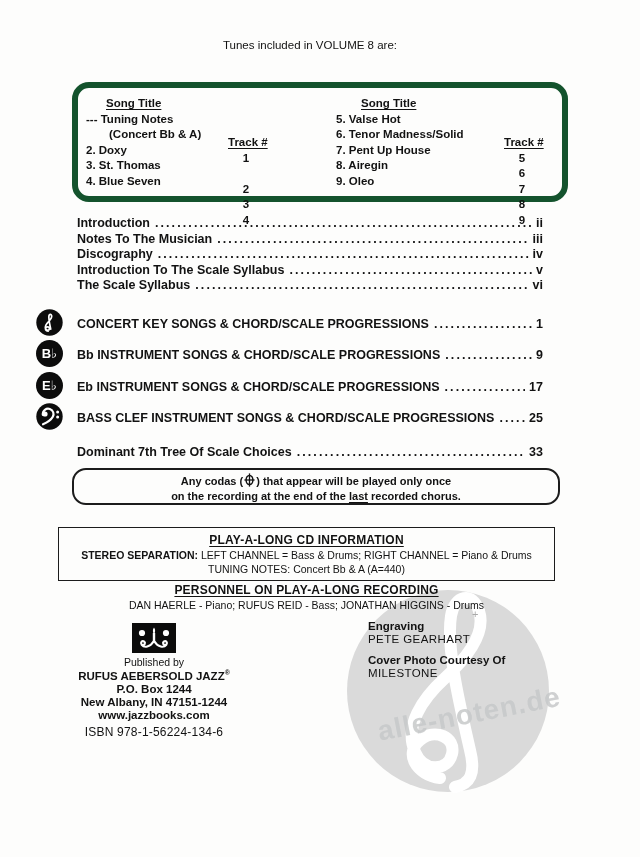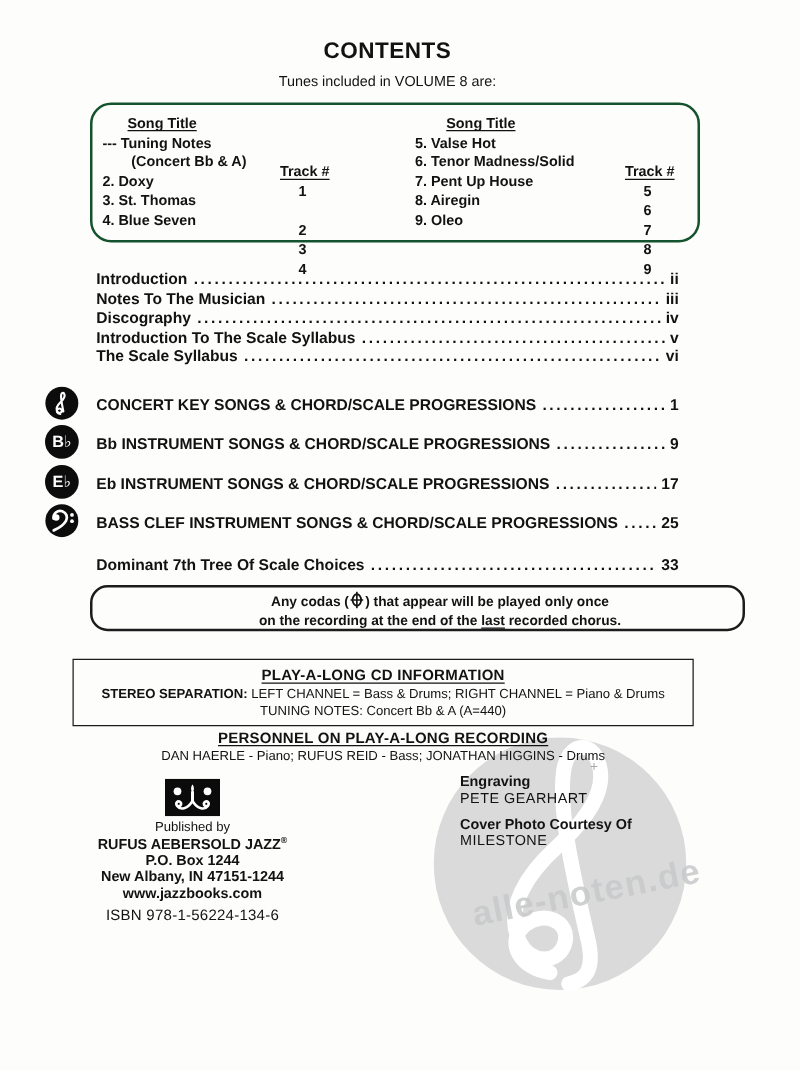--- a/index.html
+++ b/index.html
@@ -14,21 +14,21 @@
   #watermark{z-index:1;}
 
   
   .header{position:absolute;left:10px;top:30px;width:600px;text-align:center;}
   .title{font-size:18px;font-weight:bold;letter-spacing:.4px;}
   .subtitle{margin-top:9px;font-size:11.5px;}
 
   
   .song-box{
     position:absolute;left:72px;top:82px;width:484px;height:108px;
-    border:2px solid #14532d;border-radius:17px;font-size:11.5px;font-weight:bold;
+    border:6px solid #14532d;border-radius:17px;font-size:11.5px;font-weight:bold;
   }
   .sb-col{position:absolute;top:8px;}
   .sb-col-left{left:8px;width:228px;}
   .sb-col-right{left:258px;width:224px;}
   .sb-row{position:relative;height:15.5px;line-height:15.5px;white-space:nowrap;}
   .sb-header .sb-song{text-decoration:underline;text-underline-offset:2px;}
   .sb-header .sb-track{text-decoration:underline;text-underline-offset:2px;}
   .sb-col-left .sb-header .sb-song{margin-left:20px;}
   .sb-col-right .sb-header .sb-song{margin-left:25px;}
   .sb-track{position:absolute;top:0;width:36px;text-align:center;margin-top:39px;}
@@ -65,21 +65,21 @@
     display:flex;align-items:center;justify-content:center;
     font-size:13px;font-weight:bold;
   }
   .sec-icon.badge i{font-style:normal;transform:translateY(-0.5px);}
 
   
   .coda-box{
     position:absolute;left:72px;top:468px;width:484px;height:30px;
     border:2px solid #1c1c1c;border-radius:14px;
     text-align:center;font-size:11px;font-weight:bold;line-height:13px;
-    padding-top:3px;box-sizing:content-box;padding-left:36px;
+    padding-top:3px;box-sizing:content-box;
   }
   .coda-box .u{text-decoration:underline;text-underline-offset:1.5px;}
   .coda-glyph{display:inline-block;vertical-align:-2px;margin:0 1px;}
 
   
   .cd-box{
     position:absolute;left:58px;top:527px;width:497px;height:54px;
     border:1.5px solid #1c1c1c;text-align:center;box-sizing:border-box;padding-top:5px;
   }
   .cd-title{font-size:12px;font-weight:bold;text-decoration:underline;text-underline-offset:2px;letter-spacing:.2px;}
@@ -122,21 +122,20 @@
              C446 648 460 706 470 750 C476 774 470 784 455 787" stroke="#ffffff" stroke-width="12" fill="none" stroke-linecap="round"></path>
   </svg>
   <div class="wm-text">alle-noten.de</div>
 </div>
 
 <div class="layer" id="content">
 
   <div class="regmark">+</div>
 
   <div class="header">
-    <div class="title">CONTENTS</div>
     <div class="subtitle">Tunes included in VOLUME 8 are:</div>
   </div>
 
   <div class="song-box">
     <div class="sb-col sb-col-left">
       <div class="sb-row sb-header">
         <span class="sb-song">Song Title</span>
         <span class="sb-track">Track #</span>
       </div>
       <div class="sb-row">

